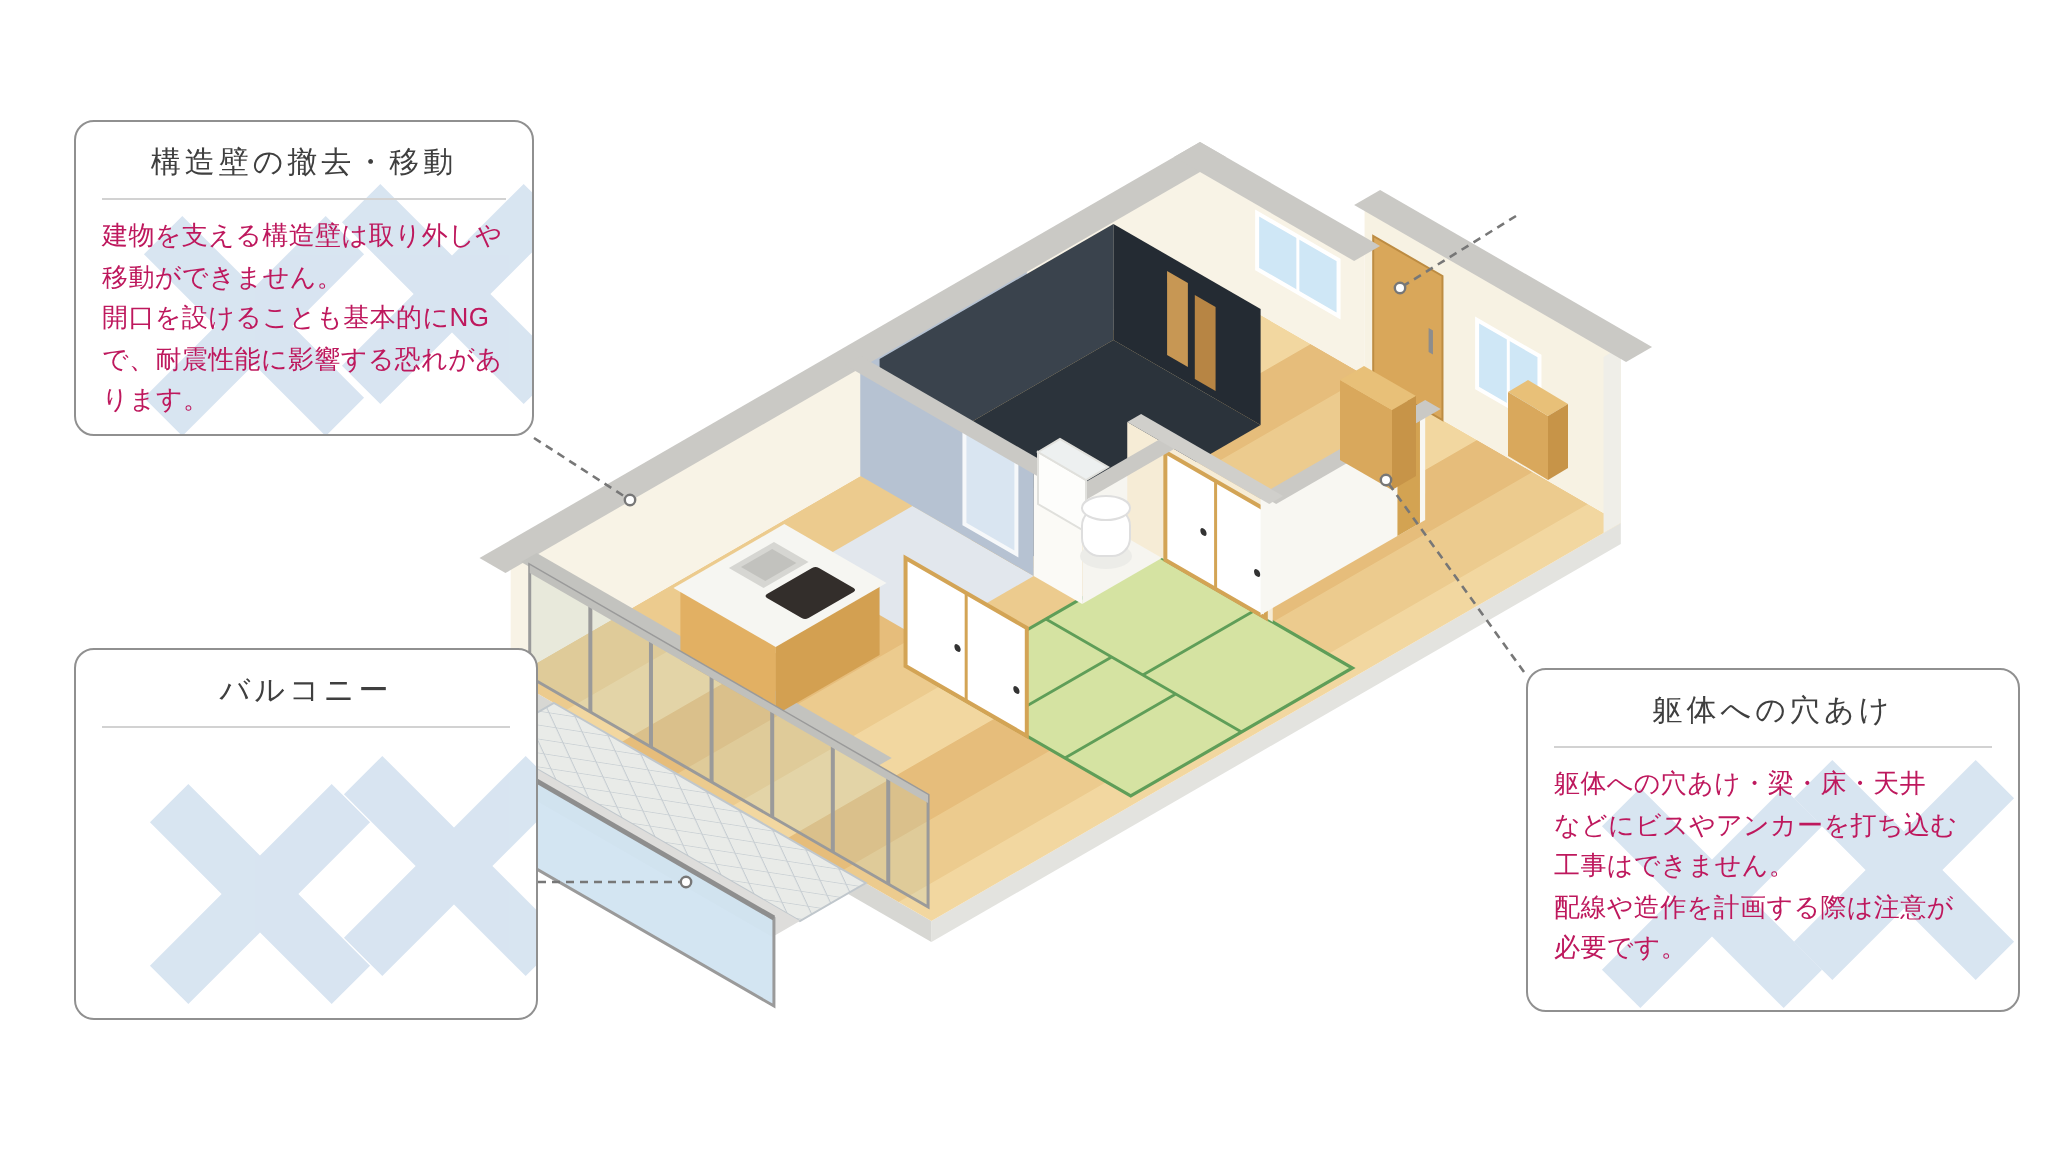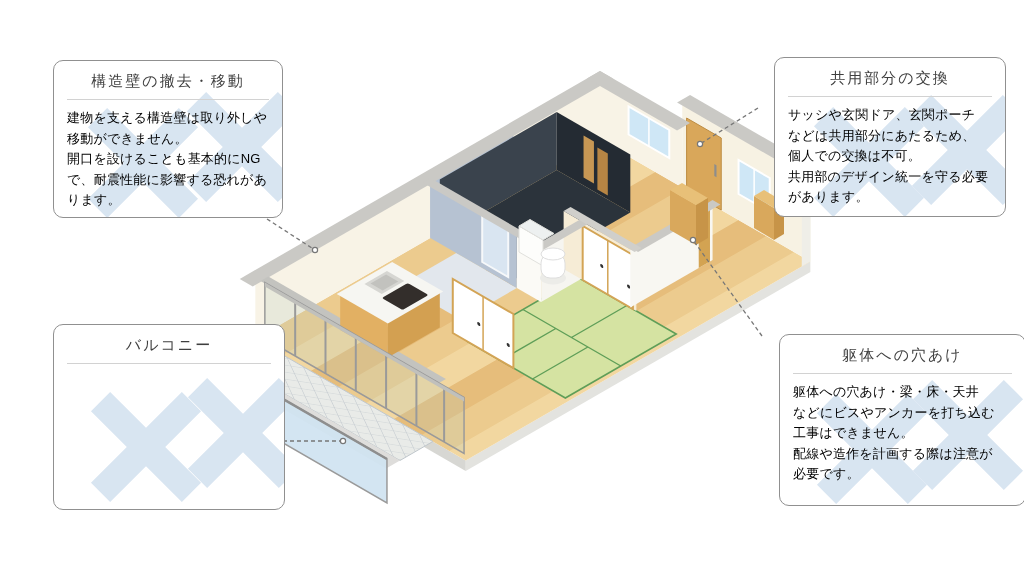--- a/index.html
+++ b/index.html
@@ -3,30 +3,30 @@
 <meta charset="utf-8">
 <style>
   html,body{margin:0;padding:0;background:#ffffff;}
   .stage{
     position:relative;width:1024px;height:576px;background:#ffffff;overflow:hidden;
     font-family:"Liberation Sans","DejaVu Sans",sans-serif;
   }
   .plan-svg{position:absolute;left:0;top:0;z-index:1;}
   .callout{
     position:absolute;z-index:2;background:#ffffff;border:1.5px solid #909090;
-    border-radius:10px;box-sizing:border-box;overflow:hidden;margin-left:16px;
+    border-radius:10px;box-sizing:border-box;overflow:hidden;
   }
   .callout-content{position:relative;z-index:1;}
   .callout-title{
     text-align:center;font-size:15px;color:#3f3f3f;letter-spacing:2px;
     margin-top:11px;font-weight:normal;
   }
   .callout-divider{border:none;border-top:1px solid #d2d2d2;margin:8px 13px 8px 13px;}
   .callout-body{
-    font-size:13px;color:#000000;line-height:1.58;padding:0 13px;
+    font-size:13px;color:#be185d;line-height:1.58;padding:0 13px;
     white-space:pre-line;letter-spacing:0.2px;
   }
   .xwrap{position:absolute;inset:0;z-index:0;opacity:0.55;overflow:hidden;border-radius:9px;}
   .batsu{
     position:absolute;width:128px;height:128px;background:#b9cfe6;
     clip-path:polygon(50% 35%,78% 7%,93% 22%,65% 50%,93% 78%,78% 93%,50% 65%,22% 93%,7% 78%,35% 50%,7% 22%,22% 7%);
   }
 </style>
 </head>
 <body>
@@ -203,35 +203,20 @@
       <div class="callout-title">構造壁の撤去・移動</div>
       <hr class="callout-divider">
       <div class="callout-body">建物を支える構造壁は取り外しや
 移動ができません。
 開口を設けることも基本的にNG
 で、耐震性能に影響する恐れがあ
 ります。</div>
     </div>
   </div>
 
-  <div class="callout" style="left:758px;top:57px;width:232px;height:160px;">
-    <div class="xwrap">
-      <div class="batsu" style="left:30px;top:40px;"></div>
-      <div class="batsu" style="left:128px;top:28px;"></div>
-    </div>
-    <div class="callout-content">
-      <div class="callout-title">共用部分の交換</div>
-      <hr class="callout-divider">
-      <div class="callout-body">サッシや玄関ドア、玄関ポーチ
-などは共用部分にあたるため、
-個人での交換は不可。
-共用部のデザイン統一を守る必要
-があります。</div>
-    </div>
-  </div>
 
   <div class="callout" style="left:37px;top:324px;width:232px;height:186px;">
     <div class="xwrap">
       <div class="batsu" style="left:28px;top:58px;"></div>
       <div class="batsu" style="left:125px;top:44px;"></div>
     </div>
     <div class="callout-content">
       <div class="callout-title">バルコニー</div>
       <hr class="callout-divider">
     </div>

